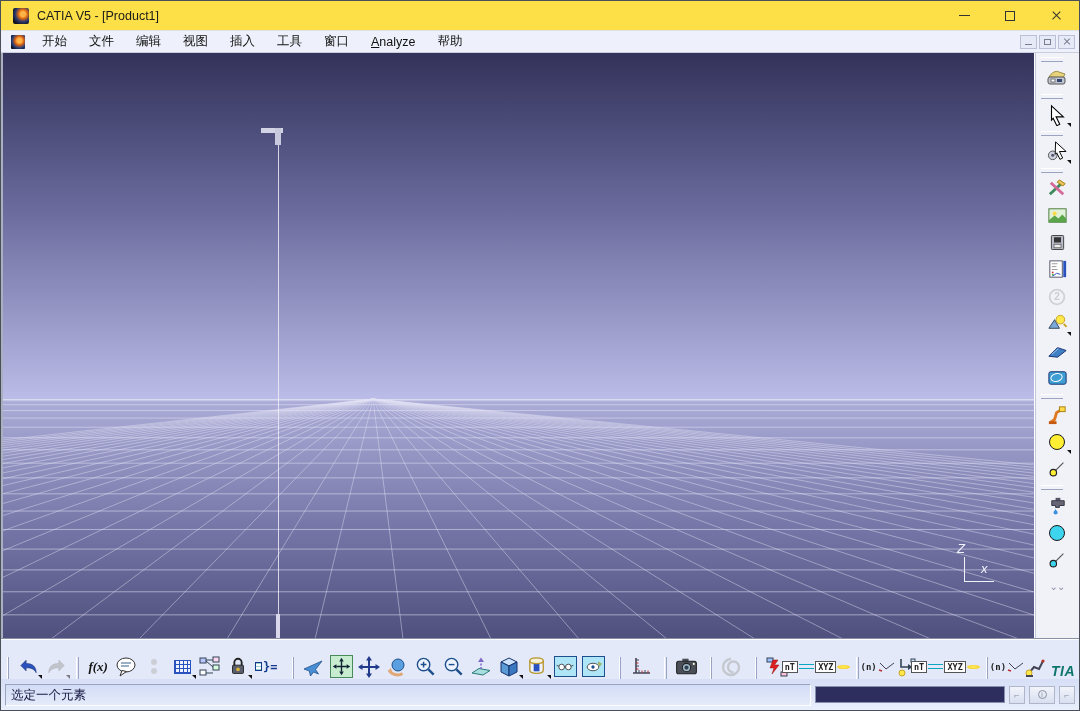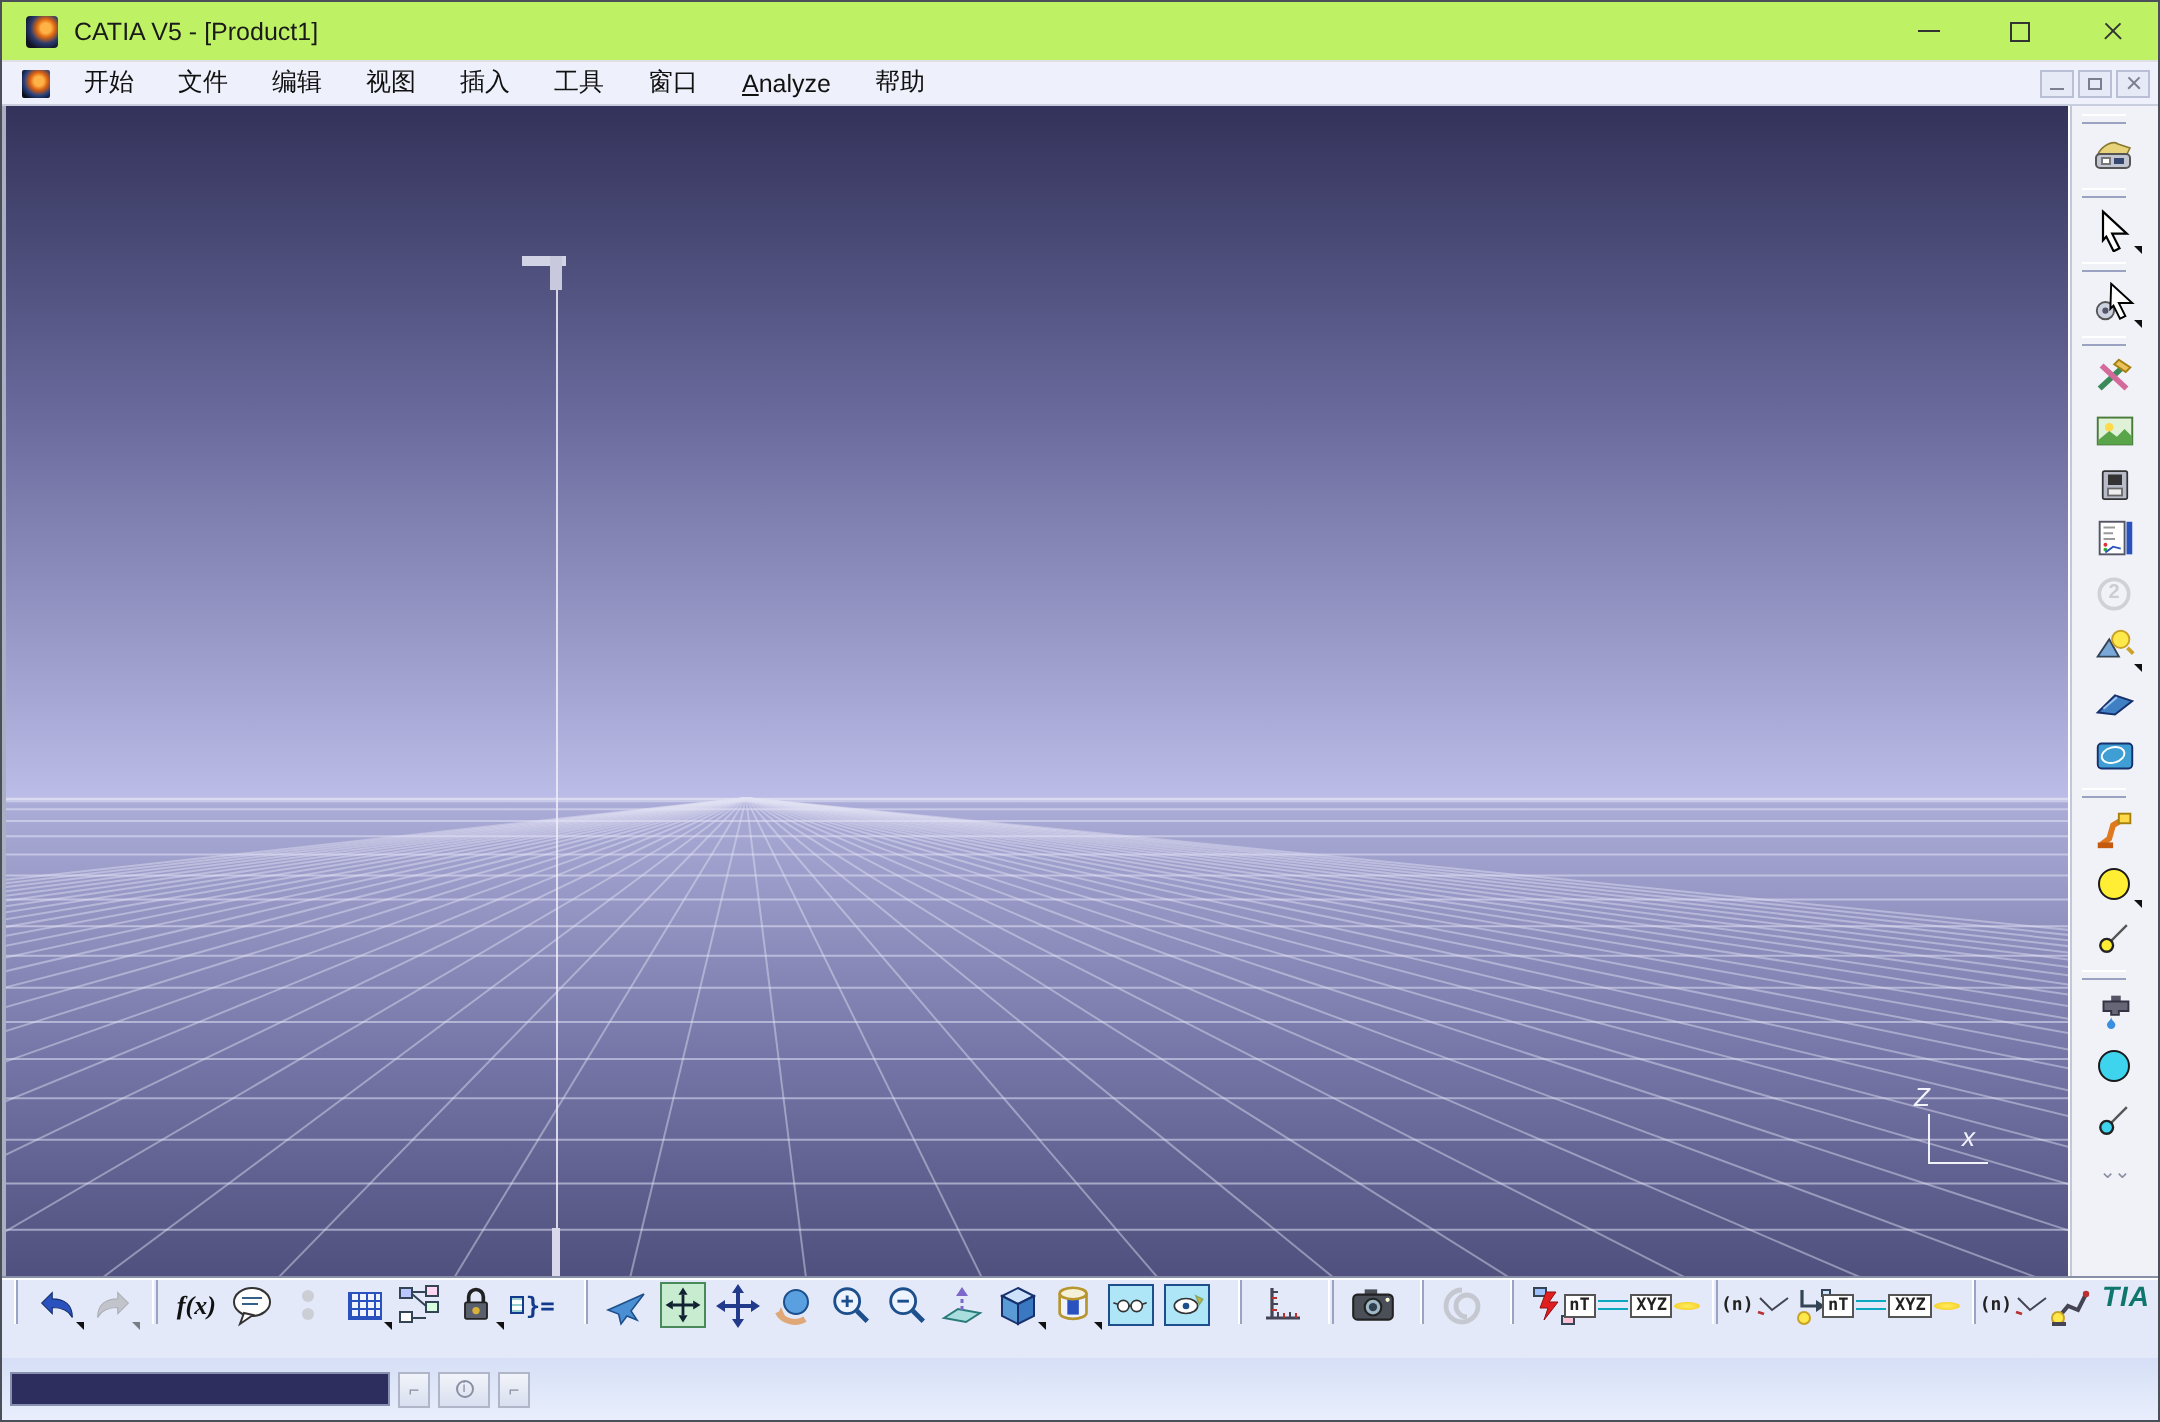--- a/index.html
+++ b/index.html
@@ -1,20 +1,20 @@
 <!DOCTYPE html>
 <html><head>
 <meta charset="utf-8">
 <style>
   *{margin:0;padding:0;box-sizing:border-box}
   body{background:#9aa0ad;font-family:"Liberation Sans","DejaVu Sans",sans-serif}
   .window{width:1080px;height:711px;position:relative;background:#fff;border:1px solid #4a4f5a;overflow:hidden}
 
   
-  .titlebar{height:30px;display:flex;align-items:center;background:#bef264;border-bottom:1px solid #e0e0e4}
+  .titlebar{height:30px;display:flex;align-items:center;background:#fde047;border-bottom:1px solid #e0e0e4}
   .app-icon{width:16px;height:16px;margin:0 8px 0 12px;background:
     radial-gradient(circle at 62% 38%, #ffb347 0 18%, #e06a10 32%, #2a3a6e 55%, #10121f 80%);
     border-radius:2px}
   .title-text{font-size:12.5px;color:#1a1a1a}
   .tc-group{margin-left:auto;display:flex;height:100%}
   .tc{width:46px;height:100%;display:flex;align-items:center;justify-content:center}
   .tc-min-glyph{width:11px;height:1px;background:#333}
   .tc-max-glyph{width:10px;height:10px;border:1px solid #333}
   .tc-close-glyph{position:relative;width:11px;height:11px}
   .tc-close-glyph::before,.tc-close-glyph::after{content:"";position:absolute;left:0;top:5px;width:11px;height:1.4px;background:#333}
@@ -68,21 +68,21 @@
   .axis-ind .vline{position:absolute;left:13px;top:12px;width:1.4px;height:24px;background:#f2f2fb}
   .axis-ind .hline{position:absolute;left:13px;top:36px;width:30px;height:1.4px;background:#f2f2fb}
 
   
   .right-toolbar{width:45px;background:#f1f2f8;border-left:1px solid #fff;box-shadow:inset 1px 0 0 #c3c8d8;
     display:flex;flex-direction:column;align-items:center;padding-top:2px;gap:2px;overflow:hidden}
   .hgrip{width:22px;height:5px;border-top:1px solid #fff;border-bottom:1px solid #9aa3c0;margin:2px 0 1px 0;align-self:flex-start;margin-left:6px}
 
   
   .bottom-toolbar{height:40px;background:#e3e9f8;border-top:1px solid #fff;box-shadow:0 -1px 0 #8890a8;
-    display:flex;align-items:flex-start;padding:0 2px;gap:3px;overflow:hidden;position:relative}
+    display:flex;align-items:flex-end;padding:0 2px;gap:3px;overflow:hidden;position:relative}
   .vgrip{width:5px;height:22px;border-left:1px solid #fff;border-right:1px solid #9aa3c0;margin:0 4px}
 
   
   .ic{width:25px;height:25px;min-width:25px;position:relative;display:flex;align-items:center;justify-content:center}
   .ic svg{display:block}
   .dd::after{content:"";position:absolute;right:-1px;bottom:0;width:0;height:0;border-left:4px solid transparent;border-top:4px solid #111}
   .dis{filter:grayscale(1);opacity:.5}
   .formula-txt{font-family:"Liberation Serif","DejaVu Serif",serif;font-style:italic;font-weight:bold;font-size:13px;color:#111}
   .brace-txt{font-family:"DejaVu Sans Mono",monospace;font-weight:bold;font-size:12px;color:#123a8c}
   .brace-sq{width:7px;height:9px;border:1px solid #123a8c;background:repeating-linear-gradient(0deg,#9cc 0 1px,#fff 1px 3px);margin-right:1px}
@@ -609,20 +609,21 @@
           <path d="M6 18l5-6 5 2 4-8" stroke="#445" stroke-width="2" fill="none"></path>
           <circle cx="20" cy="6" r="1.6" fill="#b83030"></circle>
           <circle cx="6" cy="18" r="3" fill="#ffe94a" stroke="#c9a227"></circle>
           <rect x="3" y="20" width="7" height="2" fill="#445"></rect>
         </svg>
     </div>
     <span class="brand" data-name="catia-logo-text">TIA</span>
   </div>
 
   <div class="statusbar" data-name="status-bar">
+    <div class="status-msg" data-name="status-message">选定一个元素</div>
     <input class="cmd-input" data-name="power-input-field" value="" style="">
     <div class="sbtn small" data-name="power-input-arrow-button">
         <span data-name="arrow-glyph-icon">⌐</span>
       </div>
     <div class="sbtn wide" data-name="dialog-toggle-button">
         <span class="ring" data-name="circled-info-icon">i</span>
       </div>
     <div class="sbtn small" data-name="status-corner-button">
         <span data-name="corner-glyph-icon">⌐</span>
       </div>

